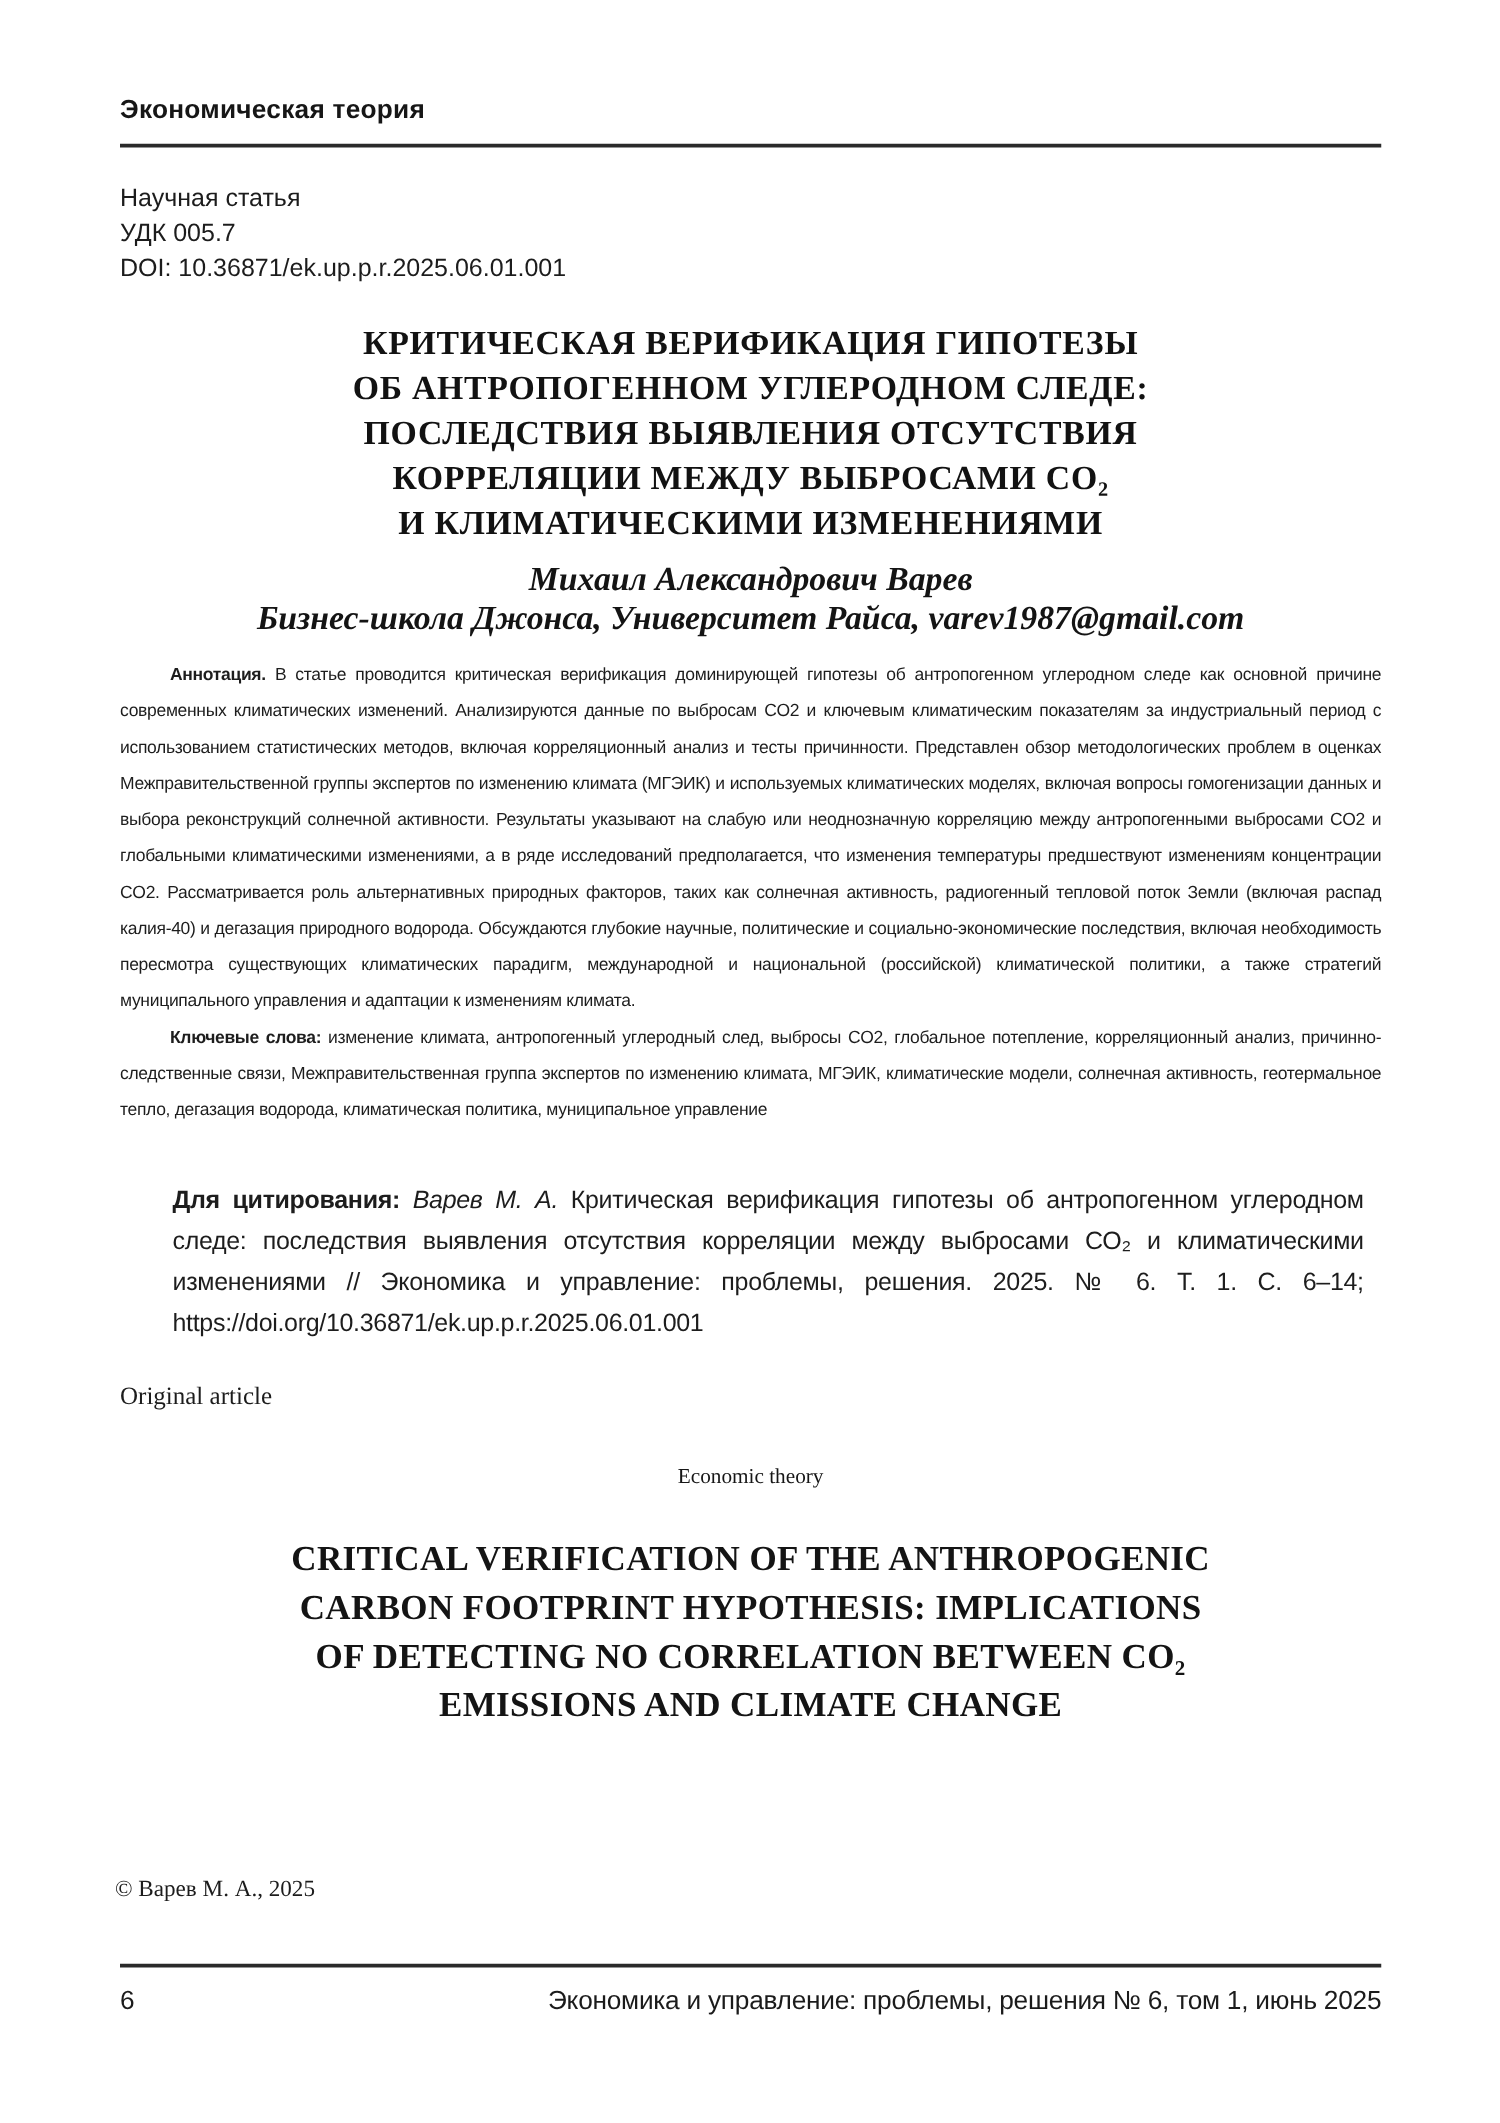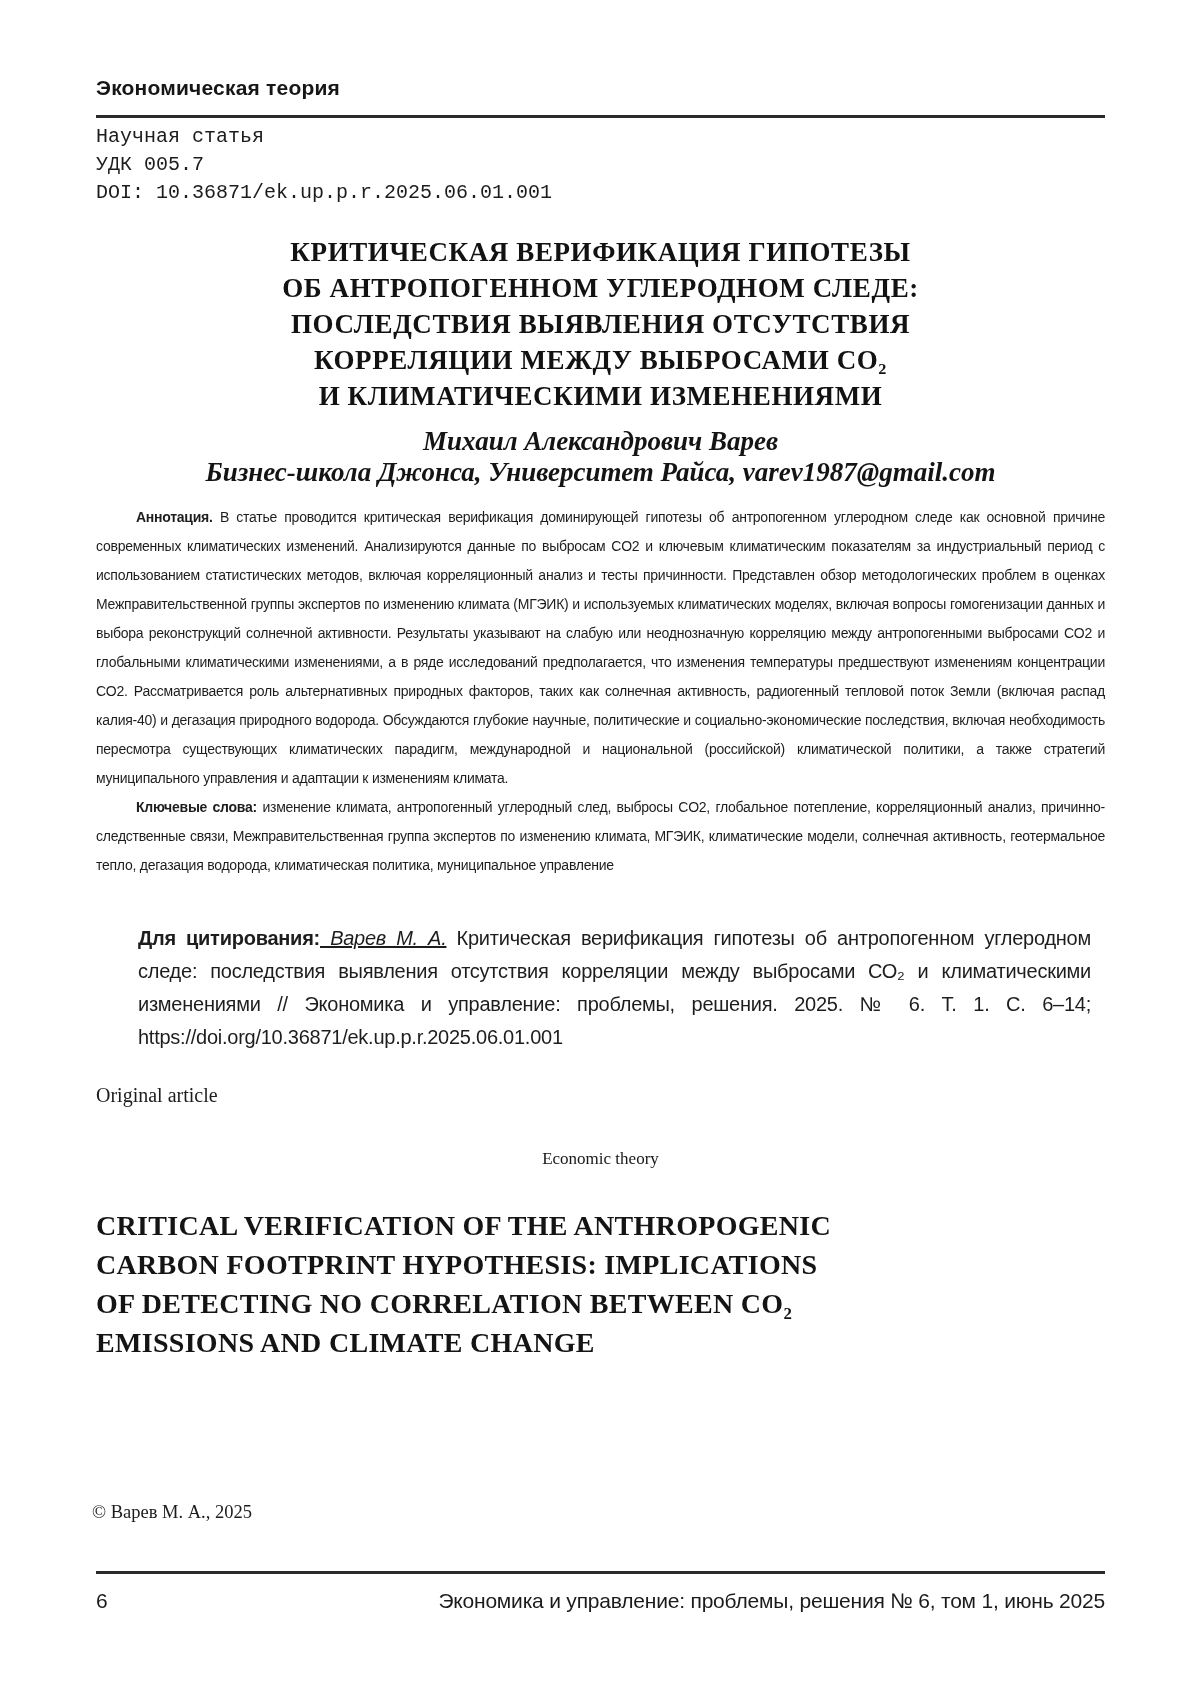--- a/index.html
+++ b/index.html
@@ -25,22 +25,22 @@
     letter-spacing: 0.2px;
     color: #161616;
   }
   .head-rule {
     border: none;
     border-top: 3px solid #2a2a2a;
     margin-top: 15px;
   }
   
   .meta-block {
-    margin-top: 5px;
-    font-family: Liberation Mono, monospace;
+    margin-top: 27px;
+    font-family: Liberation Sans, sans-serif;
     font-size: 20px;
     line-height: 28px;
     color: #1c1c1c;
   }
   
   .title-ru {
     margin-top: 27px;
     text-align: center;
     font-family: "Liberation Serif", serif;
     font-weight: bold;
@@ -78,37 +78,38 @@
   .citation {
     margin: 42px 14px 0 42px;
     font-family: "Liberation Sans", sans-serif;
     font-size: 20px;
     line-height: 33px;
     letter-spacing: -0.25px;
     text-align: justify;
     color: #1d1d1d;
   }
   .citation .para-label { font-weight: bold; }
-  .citation .cite-author { font-style: italic; text-decoration: underline; }
+  .citation .cite-author { font-style: italic; }
   
   .original-article {
     margin-top: 30px;
     font-family: "Liberation Serif", serif;
     font-size: 20px;
     color: #1c1c1c;
   }
   .section-en {
     margin-top: 42px;
     text-align: center;
     font-family: "Liberation Serif", serif;
     font-size: 17px;
     color: #161616;
   }
   .title-en {
     margin-top: 37px;
+    text-align: center;
     font-family: "Liberation Serif", serif;
     font-size: 28px;
     line-height: 39px;
     letter-spacing: 0.3px;
     white-space: pre-line;
     color: #141414;
   }
   
   .copyright {
     position: absolute;

